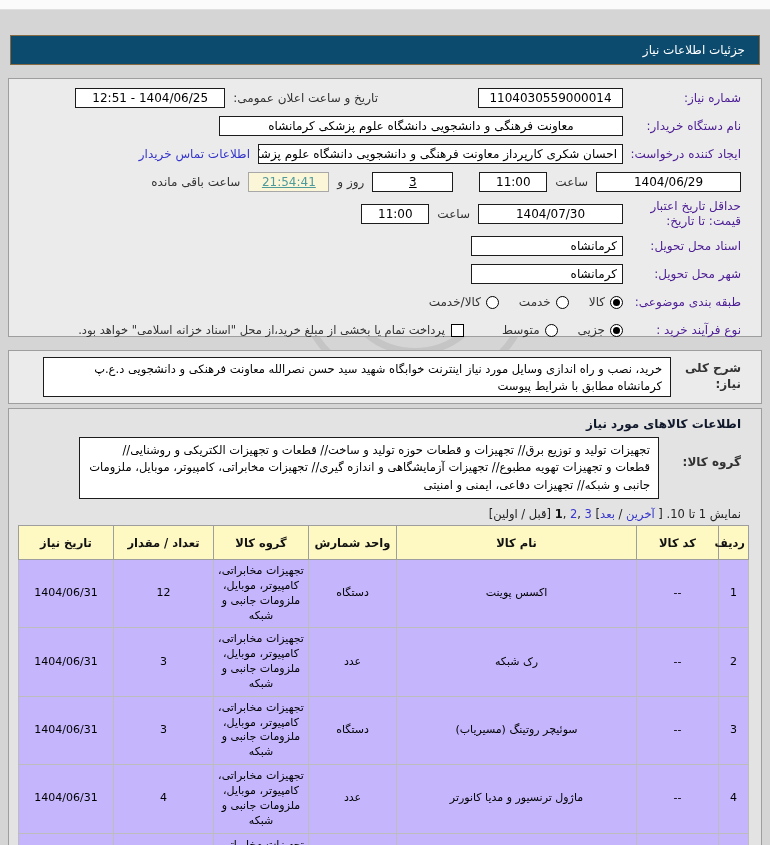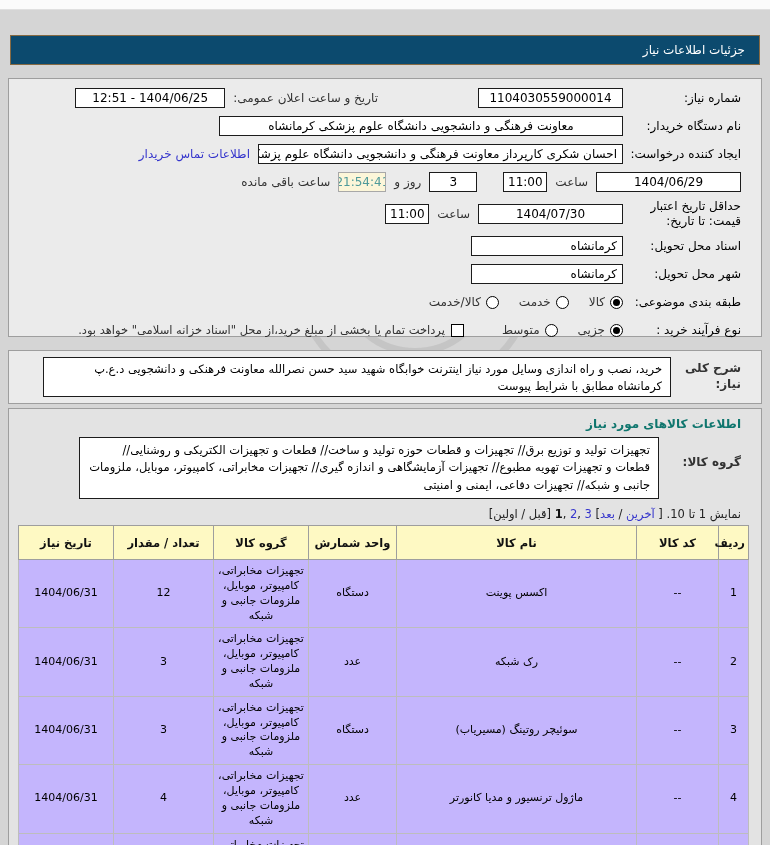--- a/index.html
+++ b/index.html
@@ -16,28 +16,28 @@
     border:1px solid #866a43; color:#fff; font-size:12px;
     display:flex; align-items:center; padding-right:14px;
     position:relative; z-index:2;
   }
   .panel {
     margin:13px 8px 0; background:#ebebeb; border:1px solid #9e9e9e;
     position:relative; z-index:1; padding:8px 20px;
   }
   .panel.form-panel { height:259px; }
   .frow { display:flex; align-items:center; margin-bottom:6px; min-height:22px; }
-  .flabel { width:118px; flex:0 0 118px; color:#000000; line-height:1.25; }
+  .flabel { width:118px; flex:0 0 118px; color:#4c1d95; line-height:1.25; }
   .b {
     background:#fff; border:1px solid #1c1c1c; height:20px;
     display:flex; align-items:center; justify-content:center;
     font-size:12px; color:#000; overflow:hidden; white-space:nowrap;
   }
   .b.rt { justify-content:flex-start; padding-right:5px; }
-  .w145{width:145px;} .w150{width:150px;} .w64{width:44px;} .w70{width:48px;}
+  .w145{width:145px;} .w150{width:150px;} .w64{width:68px;} .w70{width:81px;text-decoration:underline;}
   .w440{width:404px;} .w365{width:365px;} .w152{width:152px;}
   .sp92{width:92px;} .sp26{width:26px;} .sp8{width:8px;} .sp18{width:18px;}
   .inline-lab { margin:0 8px; white-space:nowrap; }
   .countdown { background:#fcf6d9; border:1px solid #a8a8a8; color:#4f9a9a; }
   .link { color:#3535cc; text-decoration:none; cursor:pointer; white-space:nowrap; }
   .radio {
     width:13px; height:13px; border:1px solid #000; border-radius:50%;
     background:#fff; display:inline-block; flex:0 0 13px; margin-left:5px;
   }
   .radio.sel { position:relative; }
@@ -50,21 +50,21 @@
   .opt { display:flex; align-items:flex-end; margin-left:20px; white-space:nowrap; }
   .desc-panel { height:54px; display:flex; align-items:center; }
   .desc-label { width:70px; flex:0 0 70px; font-weight:bold; line-height:1.3; }
   .desc-box {
     background:#fff; border:1px solid #1c1c1c; flex:1; margin-left:14px;
     font-size:11.5px; padding:3px 8px; line-height:1.45; text-align:right; color:#000;
     height:40px; overflow:hidden;
   }
   .goods-panel { margin:4px 8px 0; background:#e3e3e3; border:1px solid #9e9e9e;
     height:441px; position:relative; z-index:1; padding:6px 12px; overflow:hidden; }
-  .goods-header { font-weight:bold; color:#0f766e; margin:2px 8px 6px; }
+  .goods-header { font-weight:bold; color:#0f172a; margin:2px 8px 6px; }
   .group-row { display:flex; align-items:flex-start; margin:2px 8px 0; }
   .group-label { width:82px; flex:0 0 82px; font-weight:bold; padding-top:18px; }
   .group-box {
     background:#fff; border:1px solid #1c1c1c; flex:1; margin-left:50px;
     font-size:11.5px; padding:4px 8px; line-height:1.5; text-align:right; color:#000;
     height:62px; overflow:hidden;
   }
   .pagination { margin:8px 8px 4px; font-size:11.5px; color:#222; }
   .pagination .cur { font-weight:bold; color:#111; }
   table.items { border-collapse:collapse; width:730px; margin:2px 0 0 0; background:#f4f4f4; table-layout:fixed; }

